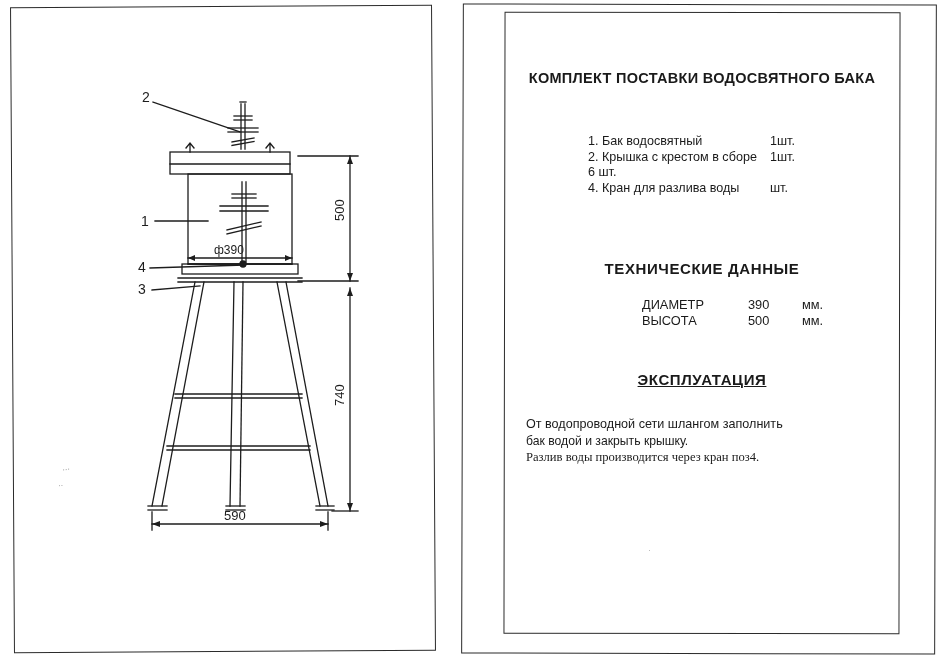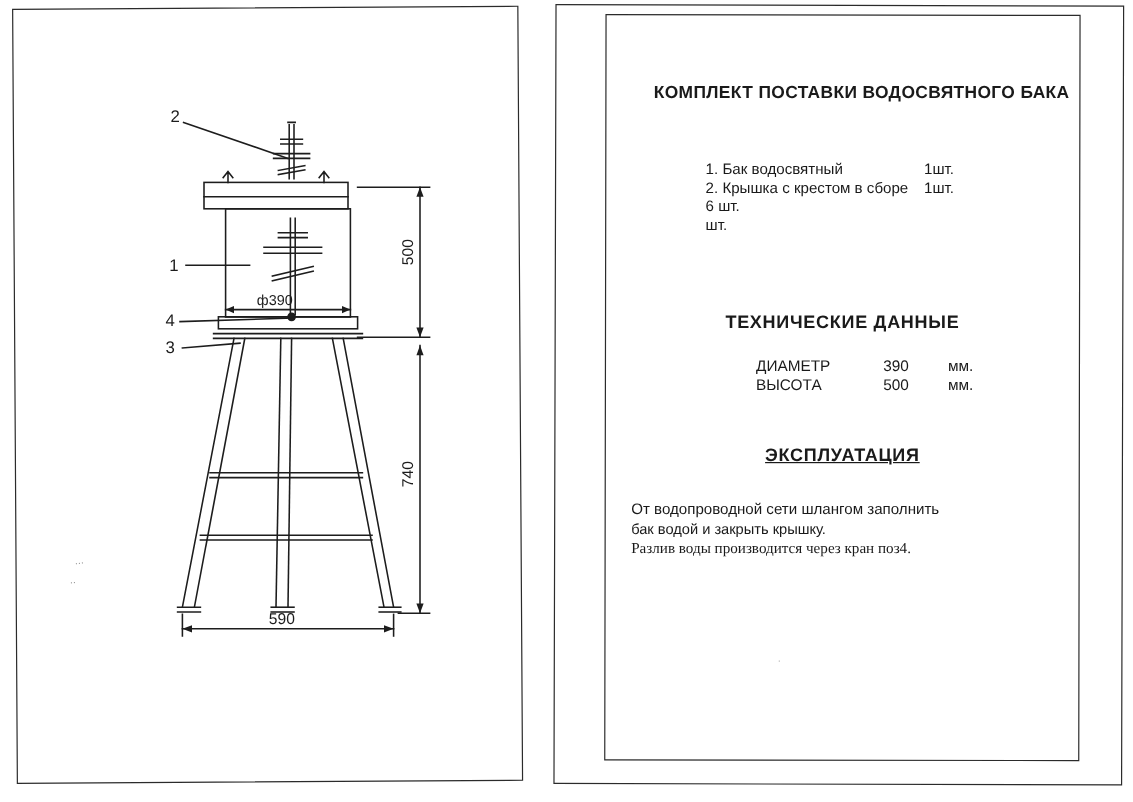--- a/index.html
+++ b/index.html
@@ -67,21 +67,20 @@
   .doc-title {
     position: absolute;
     left: 0;
     top: 58px;
     width: 396px;
     text-align: center;
     font-size: 14.5px;
     font-weight: bold;
     letter-spacing: 0.3px;
     white-space: nowrap;
-    margin-left: 16px;
   }
 
   .kit-list {
     position: absolute;
     left: 84px;
     top: 122px;
     width: 290px;
     font-size: 12.6px;
     line-height: 15.5px;
   }
@@ -104,21 +103,21 @@
   #usage-title { left: 0; top: 359px; text-decoration: underline; }
 
   .tech-table {
     position: absolute;
     left: 126px;
     top: 285px;
     font-size: 12.8px;
     line-height: 16px;
   }
   .tech-row { display: flex; white-space: nowrap; }
-  .tech-row .t-name { width: 106px; }
+  .tech-row .t-name { width: 106px; margin-left: 12px; }
   .tech-row .t-val  { width: 46px; text-align: left; }
   .tech-row .t-unit { width: 50px; padding-left: 8px; }
 
   .usage-text {
     position: absolute;
     left: 22px;
     top: 404px;
     width: 360px;
     font-size: 12.6px;
     line-height: 16.5px;
@@ -278,20 +277,21 @@
       <span class="kit-qty">1шт.</span>
     </div>
     <div class="kit-row">
       <span class="kit-label">2. Крышка с крестом в сборе</span>
       <span class="kit-qty">1шт.</span>
     </div>
     <div class="kit-row">
       <span class="kit-qty">6 шт.</span>
     </div>
     <div class="kit-row">
+      <span class="kit-label">4. Кран для разлива  воды</span>
       <span class="kit-qty">шт.</span>
     </div>
   </div>
 
   <div class="section-title" id="tech-title">ТЕХНИЧЕСКИЕ  ДАННЫЕ</div>
 
   <div class="tech-table">
     <div class="tech-row">
       <span class="t-name">ДИАМЕТР</span>
       <span class="t-val">390</span>

